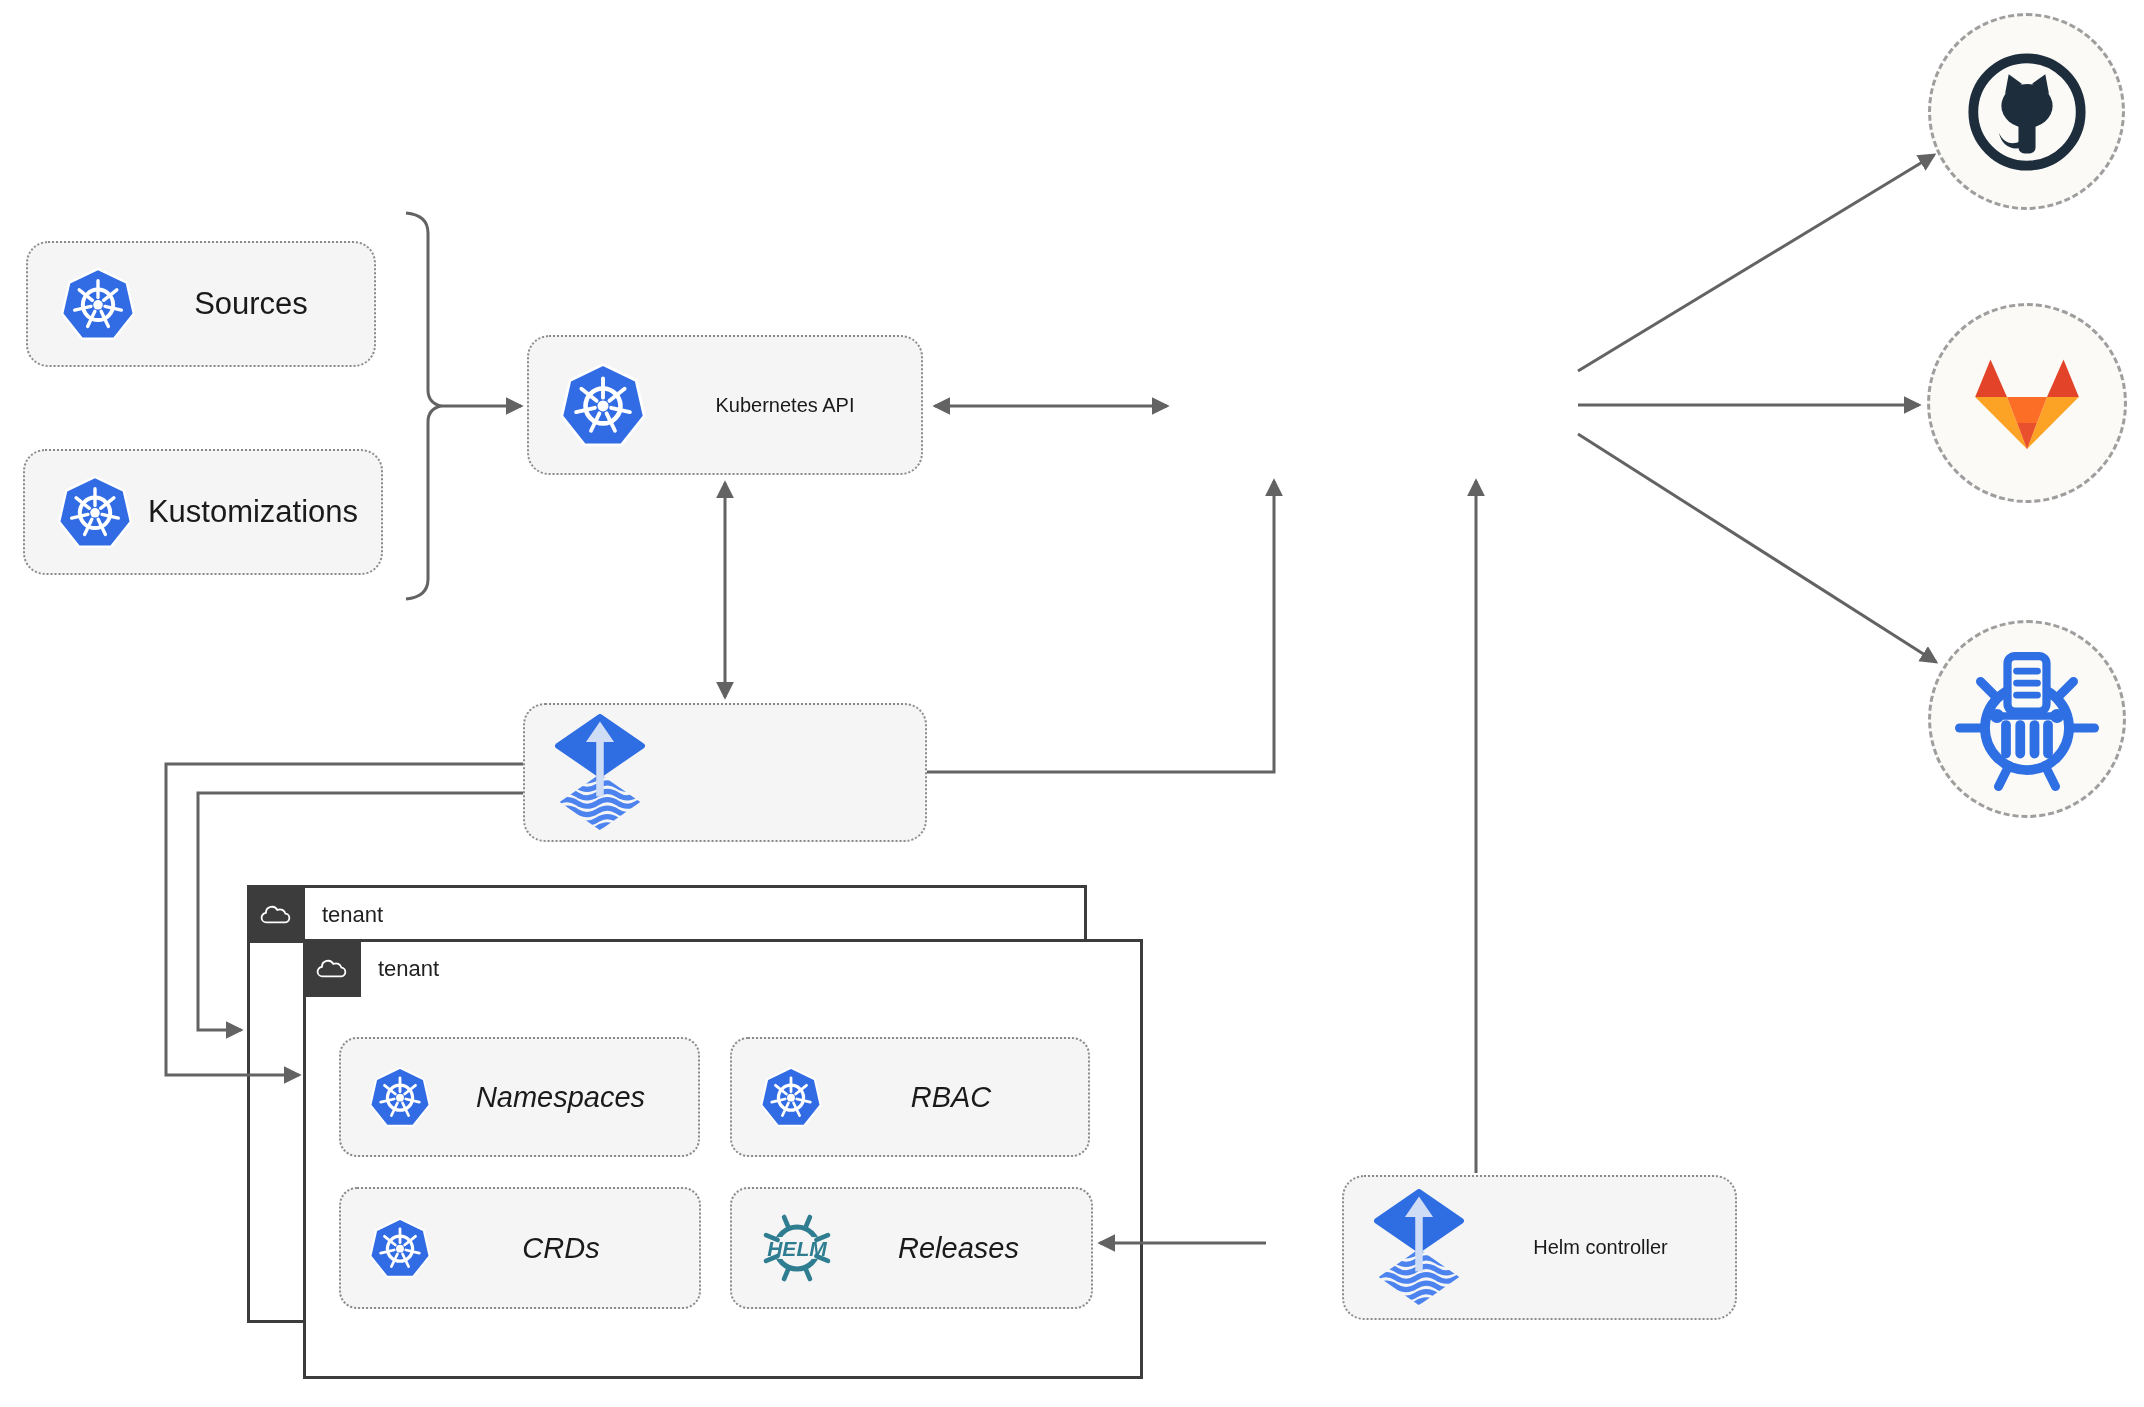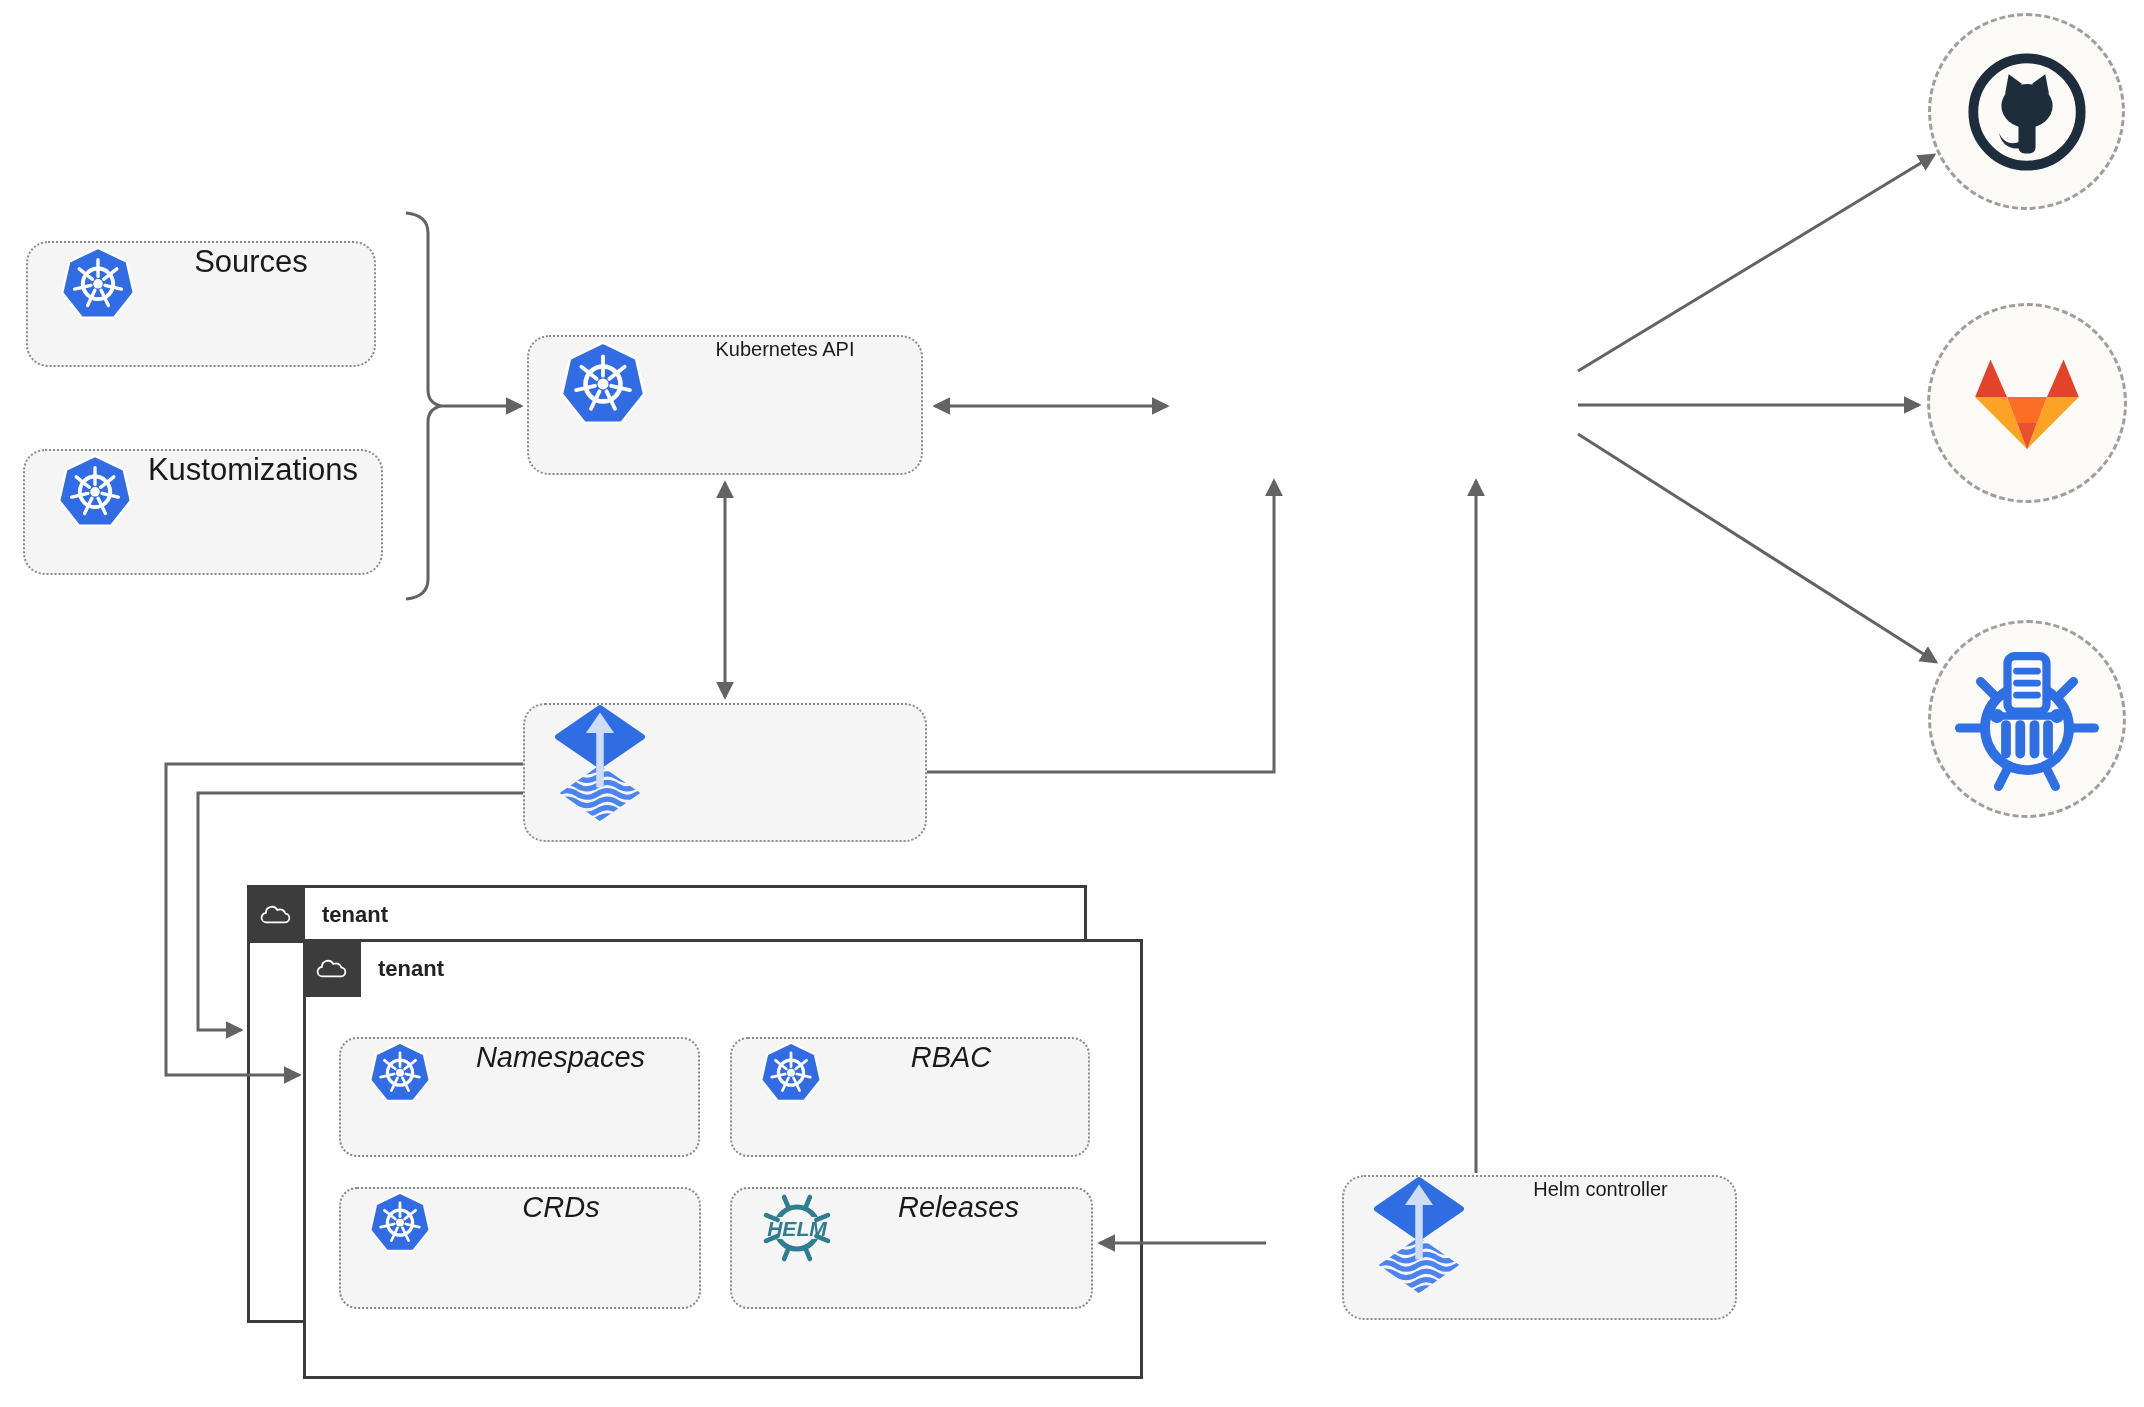--- a/index.html
+++ b/index.html
@@ -8,24 +8,24 @@
 
   
   #wires{position:absolute;left:0;top:0;z-index:5;pointer-events:none;}
 
   
   .tenant{position:absolute;background:#ffffff;border:3px solid #3c3c3c;box-sizing:border-box;}
   .tenant-back{left:247px;top:885px;width:840px;height:438px;z-index:1;}
   .tenant-front{left:303px;top:939px;width:840px;height:440px;z-index:2;}
   .tenant-head{position:absolute;left:-3px;top:-3px;width:58px;height:58px;background:#3c3c3c;display:flex;align-items:center;justify-content:center;}
   .tenant-head svg{width:36px;height:26px;}
-  .tenant-label{position:absolute;left:72px;top:14px;font-size:22px;color:#222;font-weight:bold;}
-
-  
-  .node{position:absolute;background:#f5f5f5;border:2px dotted #8a8a8a;border-radius:22px;box-sizing:border-box;display:flex;z-index:10;}
+  .tenant-label{position:absolute;left:72px;top:14px;font-size:22px;color:#222;}
+
+  
+  .node{position:absolute;background:#f5f5f5;border:2px dotted #8a8a8a;border-radius:22px;box-sizing:border-box;display:flex;align-items:center;z-index:10;}
   .node .lbl{flex:1;text-align:center;font-size:31px;line-height:1.25;padding-right:10px;}
   .node.small{padding-left:30px;}
   .node.inner{padding-left:26px;border-radius:18px;font-style:italic;}
   .node.inner .lbl{font-size:29px;}
   .node.ctrl{padding-left:28px;}
   .node.ctrl .lbl{font-size:20px;padding:0 24px;}
 
   
   .endpoint{position:absolute;border:3px dashed #9e9e9e;border-radius:50%;background:#fbfaf7;display:flex;align-items:center;justify-content:center;z-index:10;box-sizing:border-box;}
 

